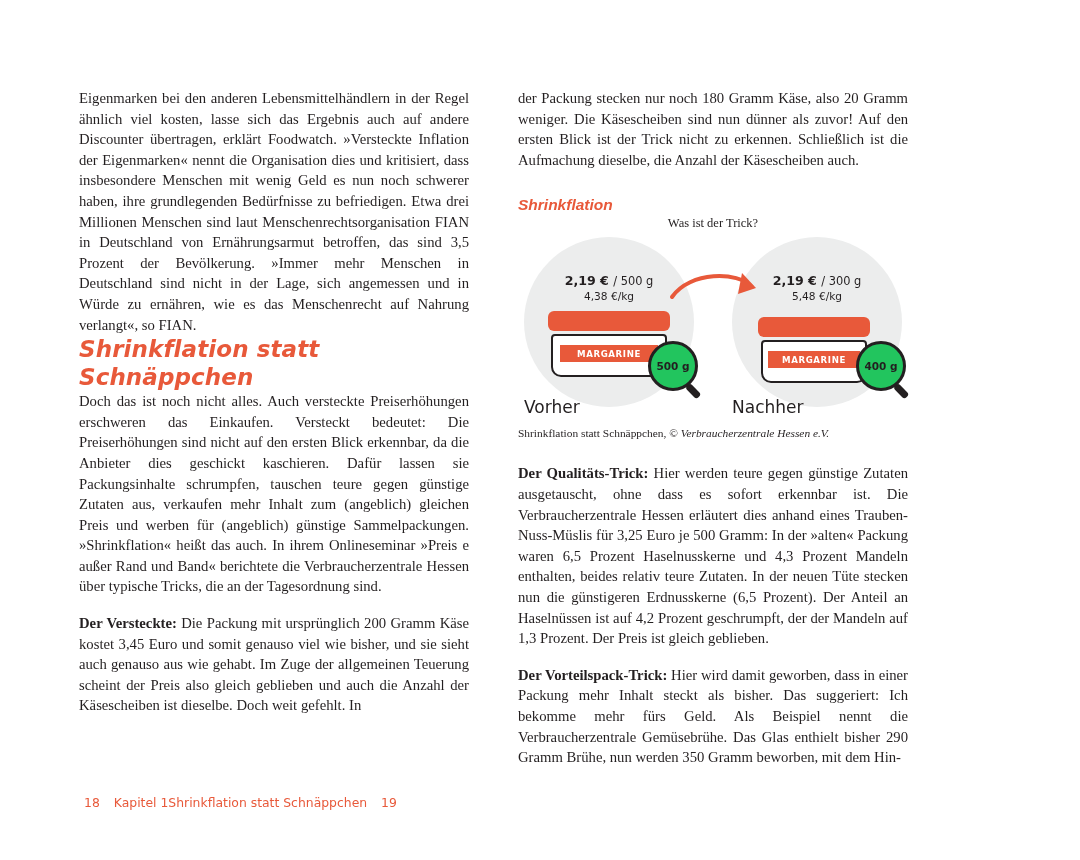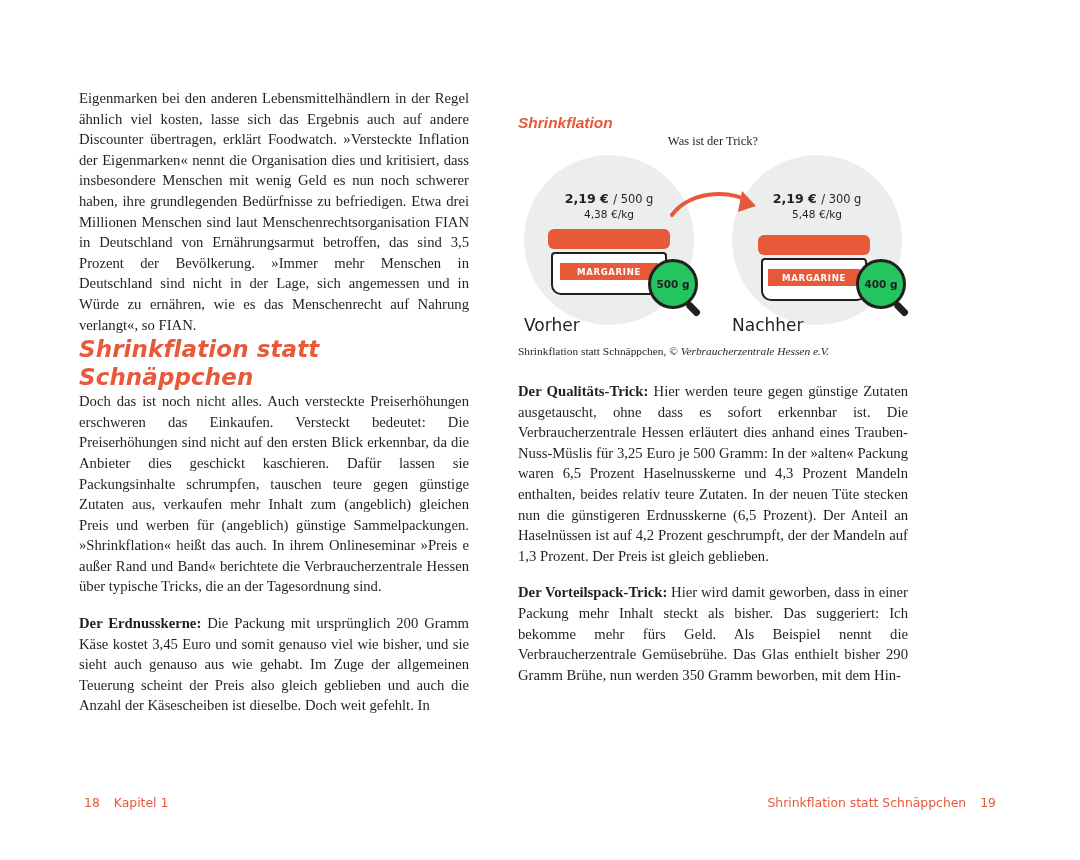--- a/index.html
+++ b/index.html
@@ -243,21 +243,21 @@
   .footer {
     position: absolute;
     left: 84px;
     right: 84px;
     bottom: 49px;
     height: 18px;
     font-family: "DejaVu Sans", sans-serif;
     font-size: 12.4px;
     color: #e8593a;
     display: flex;
-    justify-content: space-between;
+    justify-content: flex-start;
     align-items: center;
   }
   .footer .left, .footer .right {
     display: flex;
     align-items: center;
     gap: 14px;
   }
   .footer .num { color: #e8593a; }
   .footer .chap { color: #e8593a; }
 </style>
@@ -268,24 +268,25 @@
 
   <div class="columns">
 
     <div class="col">
       <p class="body">Eigenmarken bei den anderen Lebensmittelhändlern in der Regel ähnlich viel kosten, lasse sich das Ergebnis auch auf andere Discounter übertragen, erklärt Foodwatch. »Versteckte Inflation der Eigenmarken« nennt die Organisation dies und kritisiert, dass insbesondere Menschen mit wenig Geld es nun noch schwerer haben, ihre grundlegenden Bedürfnisse zu befriedigen. Etwa drei Millionen Menschen sind laut Menschenrechtsorganisation FIAN in Deutschland von Ernährungsarmut betroffen, das sind 3,5 Prozent der Bevölkerung. »Immer mehr Menschen in Deutschland sind nicht in der Lage, sich angemessen und in Würde zu ernähren, wie es das Menschenrecht auf Nahrung verlangt«, so FIAN.</p>
 
       <h2 class="section-title gap-before-title">Shrinkflation statt Schnäppchen</h2>
 
       <p class="body gap-after-title">Doch das ist noch nicht alles. Auch versteckte Preiserhöhungen erschweren das Einkaufen. Versteckt bedeutet: Die Preiserhöhungen sind nicht auf den ersten Blick erkennbar, da die Anbieter dies geschickt kaschieren. Dafür lassen sie Packungsinhalte schrumpfen, tauschen teure gegen günstige Zutaten aus, verkaufen mehr Inhalt zum (angeblich) gleichen Preis und werben für (angeblich) günstige Sammelpackungen. »Shrinkflation« heißt das auch. In ihrem Onlineseminar »Preis e außer Rand und Band« berichtete die Verbraucherzentrale Hessen über typische Tricks, die an der Tagesordnung sind.</p>
 
-      <p class="body"><span class="lead-in">Der Erdnusskerne:</span><span> Die Packung mit ursprünglich 200 Gramm Käse kostet 3,45 Euro und somit genauso viel wie bisher, und sie sieht auch genauso aus wie gehabt. Im Zuge der allgemeinen Teuerung scheint der Preis also gleich geblieben und auch die Anzahl der Käsescheiben ist dieselbe. Doch weit gefehlt. In</span></p>
+      <p class="body"><span class="lead-in">Der Versteckte:</span><span> Die Packung mit ursprünglich 200 Gramm Käse kostet 3,45 Euro und somit genauso viel wie bisher, und sie sieht auch genauso aus wie gehabt. Im Zuge der allgemeinen Teuerung scheint der Preis also gleich geblieben und auch die Anzahl der Käsescheiben ist dieselbe. Doch weit gefehlt. In</span></p>
     </div>
 
     <div class="col">
+      <p class="body">der Packung stecken nur noch 180 Gramm Käse, also 20 Gramm weniger. Die Käsescheiben sind nun dünner als zuvor! Auf den ersten Blick ist der Trick nicht zu erkennen. Schließlich ist die Aufmachung dieselbe, die Anzahl der Käsescheiben auch.</p>
 
       <div class="figure">
         <div class="figure-inner">
           <p class="fig-title">Shrinkflation</p>
           <p class="fig-sub">Was ist der Trick?</p>
 
           <div class="circles">
             <div class="circle left"></div>
             <div class="circle right"></div>
 

